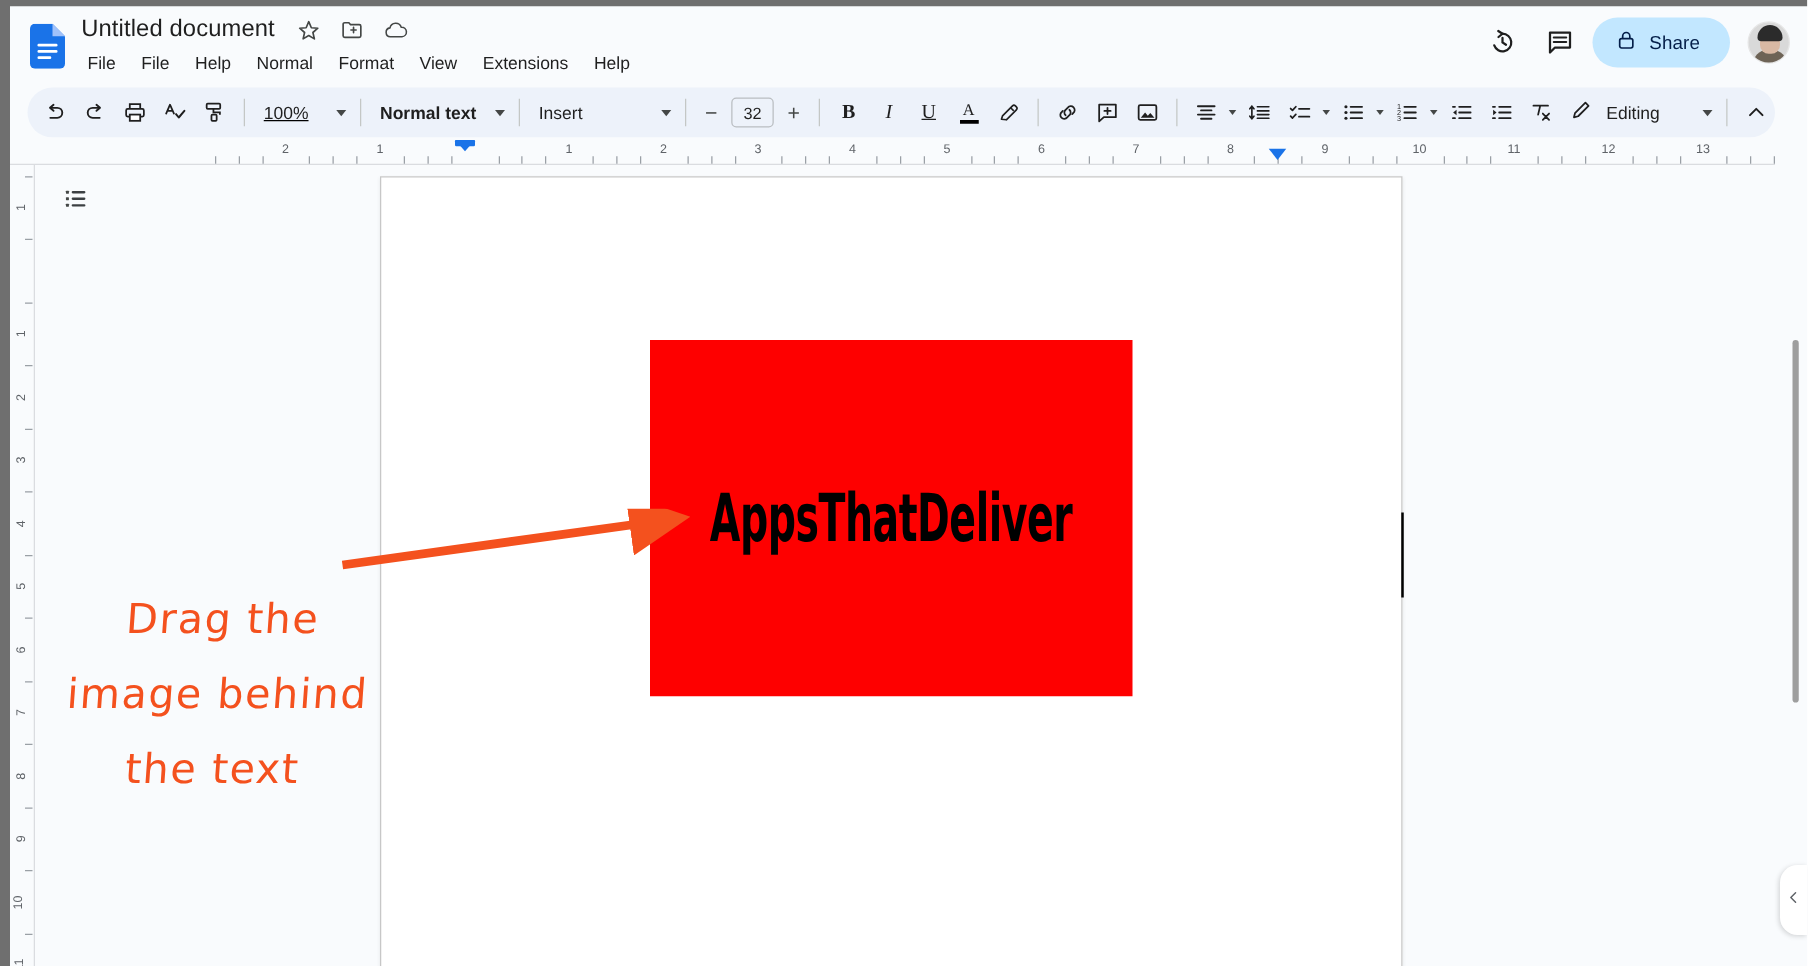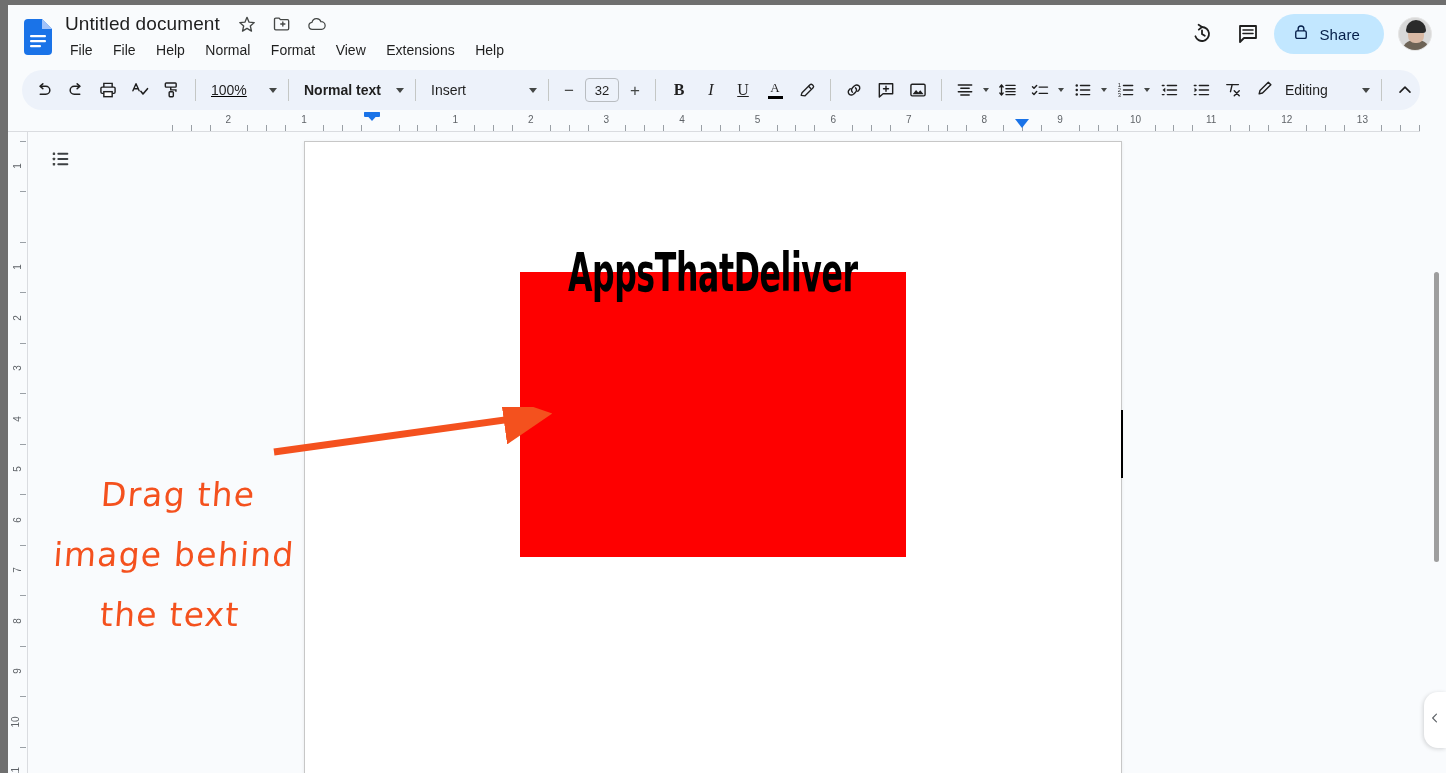--- a/index.html
+++ b/index.html
@@ -310,21 +310,21 @@
   .page {
     position: absolute; left: 275px; top: 9px;
     width: 818px; height: 1056px;
     background: #ffffff;
     border: 1px solid #c7c7c7;
     box-shadow: 0 1px 3px rgba(60,64,67,0.1);
   }
   .red-image {
     position: absolute;
     background: #fe0000;
-    display: flex; justify-content: center;
+    display: flex; align-items: center; justify-content: center;
     cursor: move;
   }
   .img-text {
     font-family: "Liberation Sans Narrow", "DejaVu Sans Condensed", "Liberation Sans", sans-serif;
     font-weight: bold;
     font-size: 45px;
     color: #000000;
     letter-spacing: -0.5px;
     transform: scaleX(0.78) scaleY(1.18);
     transform-origin: center;

